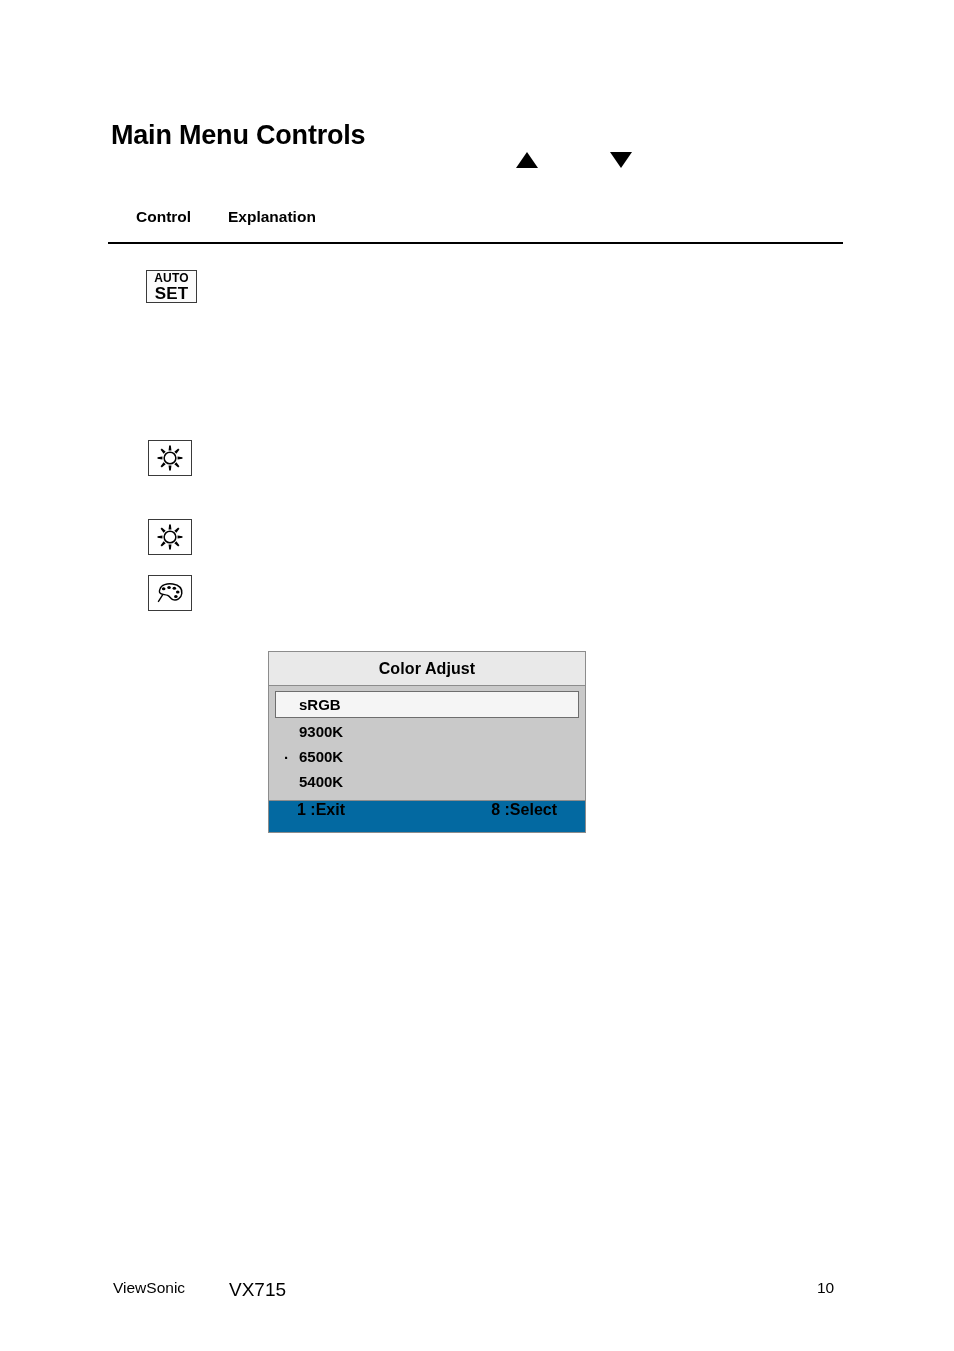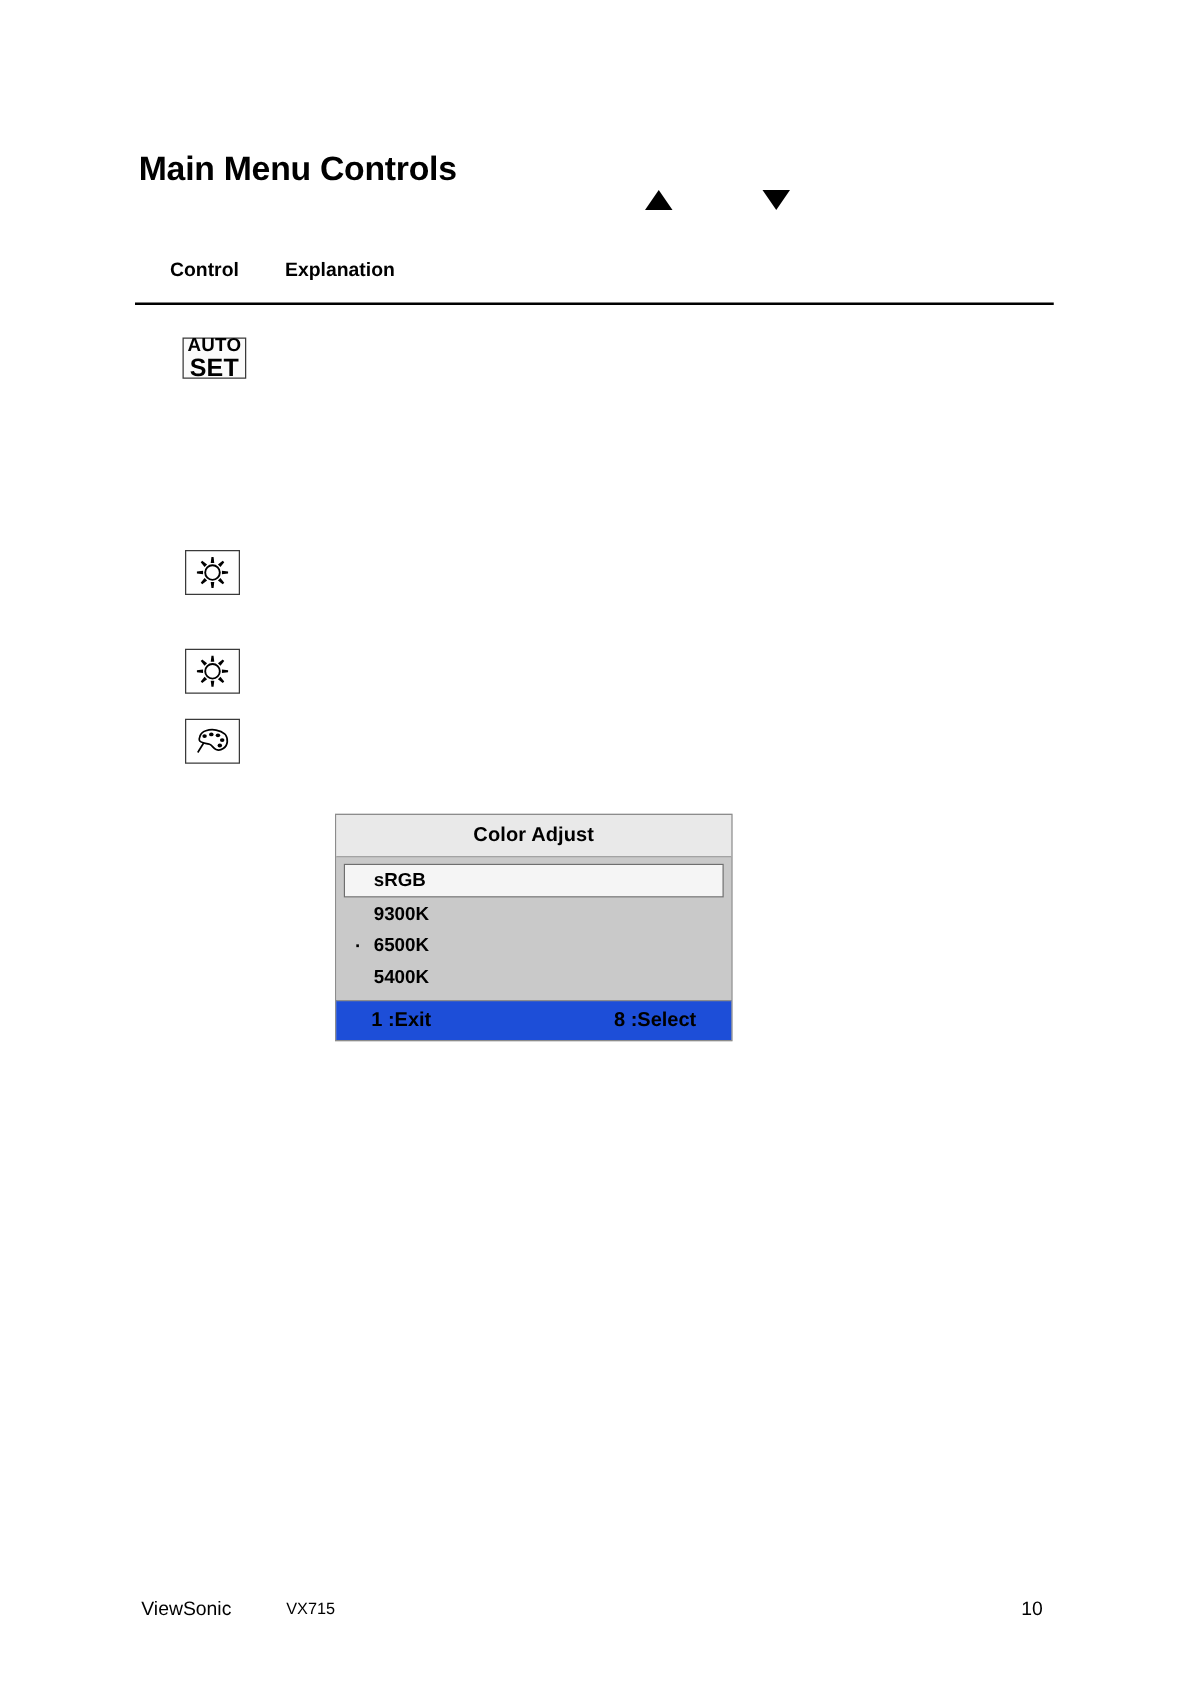--- a/index.html
+++ b/index.html
@@ -87,26 +87,26 @@
     width: 51px;
     height: 33px;
     background: #fbfbfb;
     display: flex;
     flex-direction: column;
     align-items: center;
     justify-content: center;
     line-height: 1;
   }
   #icon-autoset .auto-txt {
-    font-size: 15px;
+    font-size: 12px;
     font-weight: bold;
     letter-spacing: 0.2px;
   }
   #icon-autoset .set-txt {
-    font-size: 20px;
+    font-size: 17px;
     font-weight: bold;
     letter-spacing: 0.2px;
     margin-top: 1px;
   }
 
   
   #icon-brightness { left: 148px; top: 440px; width: 44px; height: 36px; }
   #icon-contrast   { left: 148px; top: 519px; width: 44px; height: 36px; }
   #icon-color      { left: 148px; top: 575px; width: 44px; height: 36px; }
 
@@ -165,24 +165,24 @@
     position: absolute;
     left: 9px;
     top: 50%;
     transform: translateY(-50%);
     font-size: 15px;
     font-weight: bold;
     line-height: 1;
   }
   #osd-footer {
     height: 31px;
-    background: #1d4ed8;
+    background: #0369a1;
     border-top: 1px solid #8c8c8c;
     display: flex;
-    align-items: center;
+    align-items: flex-start;
     font-weight: bold;
     font-size: 16px;
   }
   #osd-footer .exit-label {
     margin-left: 28px;
   }
   #osd-footer .select-label {
     margin-left: auto;
     margin-right: 28px;
   }
@@ -193,21 +193,21 @@
     left: 113px;
     top: 1279px;
     font-size: 15.5px;
     font-weight: normal;
     white-space: nowrap;
   }
   #footer-model {
     position: absolute;
     left: 229px;
     top: 1279px;
-    font-size: 13px;
+    font-size: 19px;
     font-weight: normal;
     white-space: nowrap;
   }
   #footer-pagenum {
     position: absolute;
     left: 817px;
     top: 1279px;
     font-size: 15.5px;
     font-weight: normal;
     white-space: nowrap;

